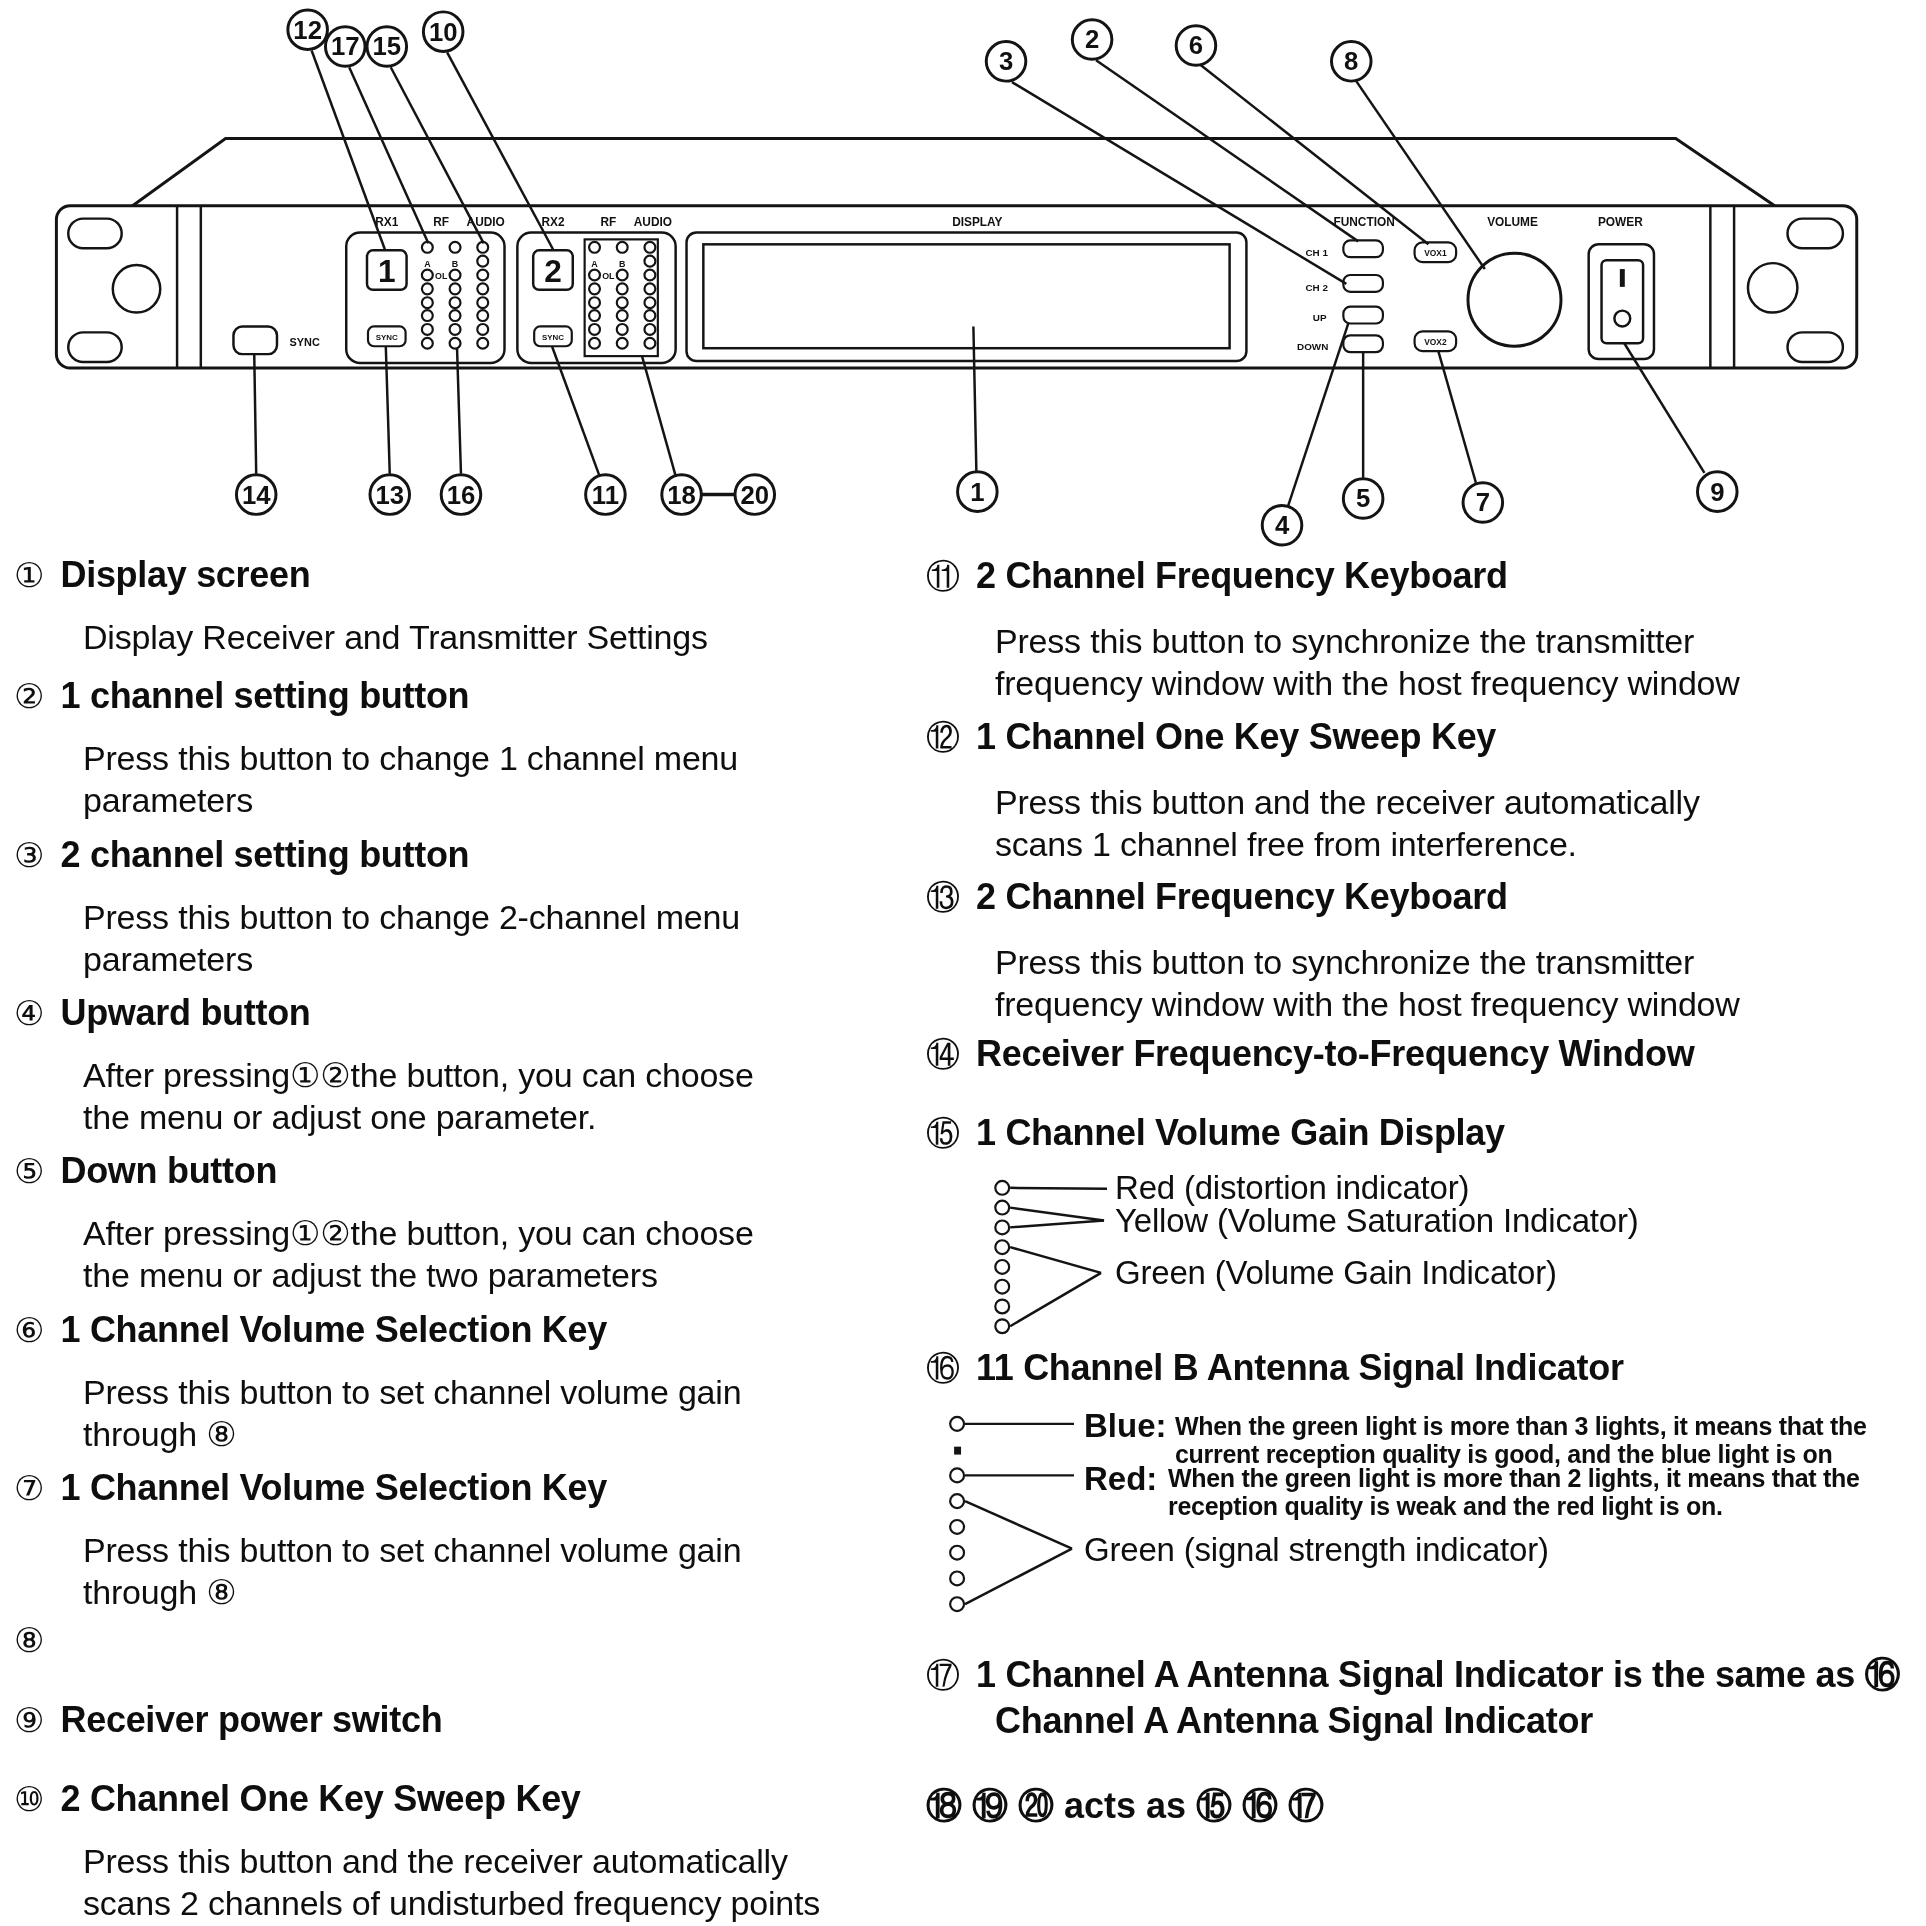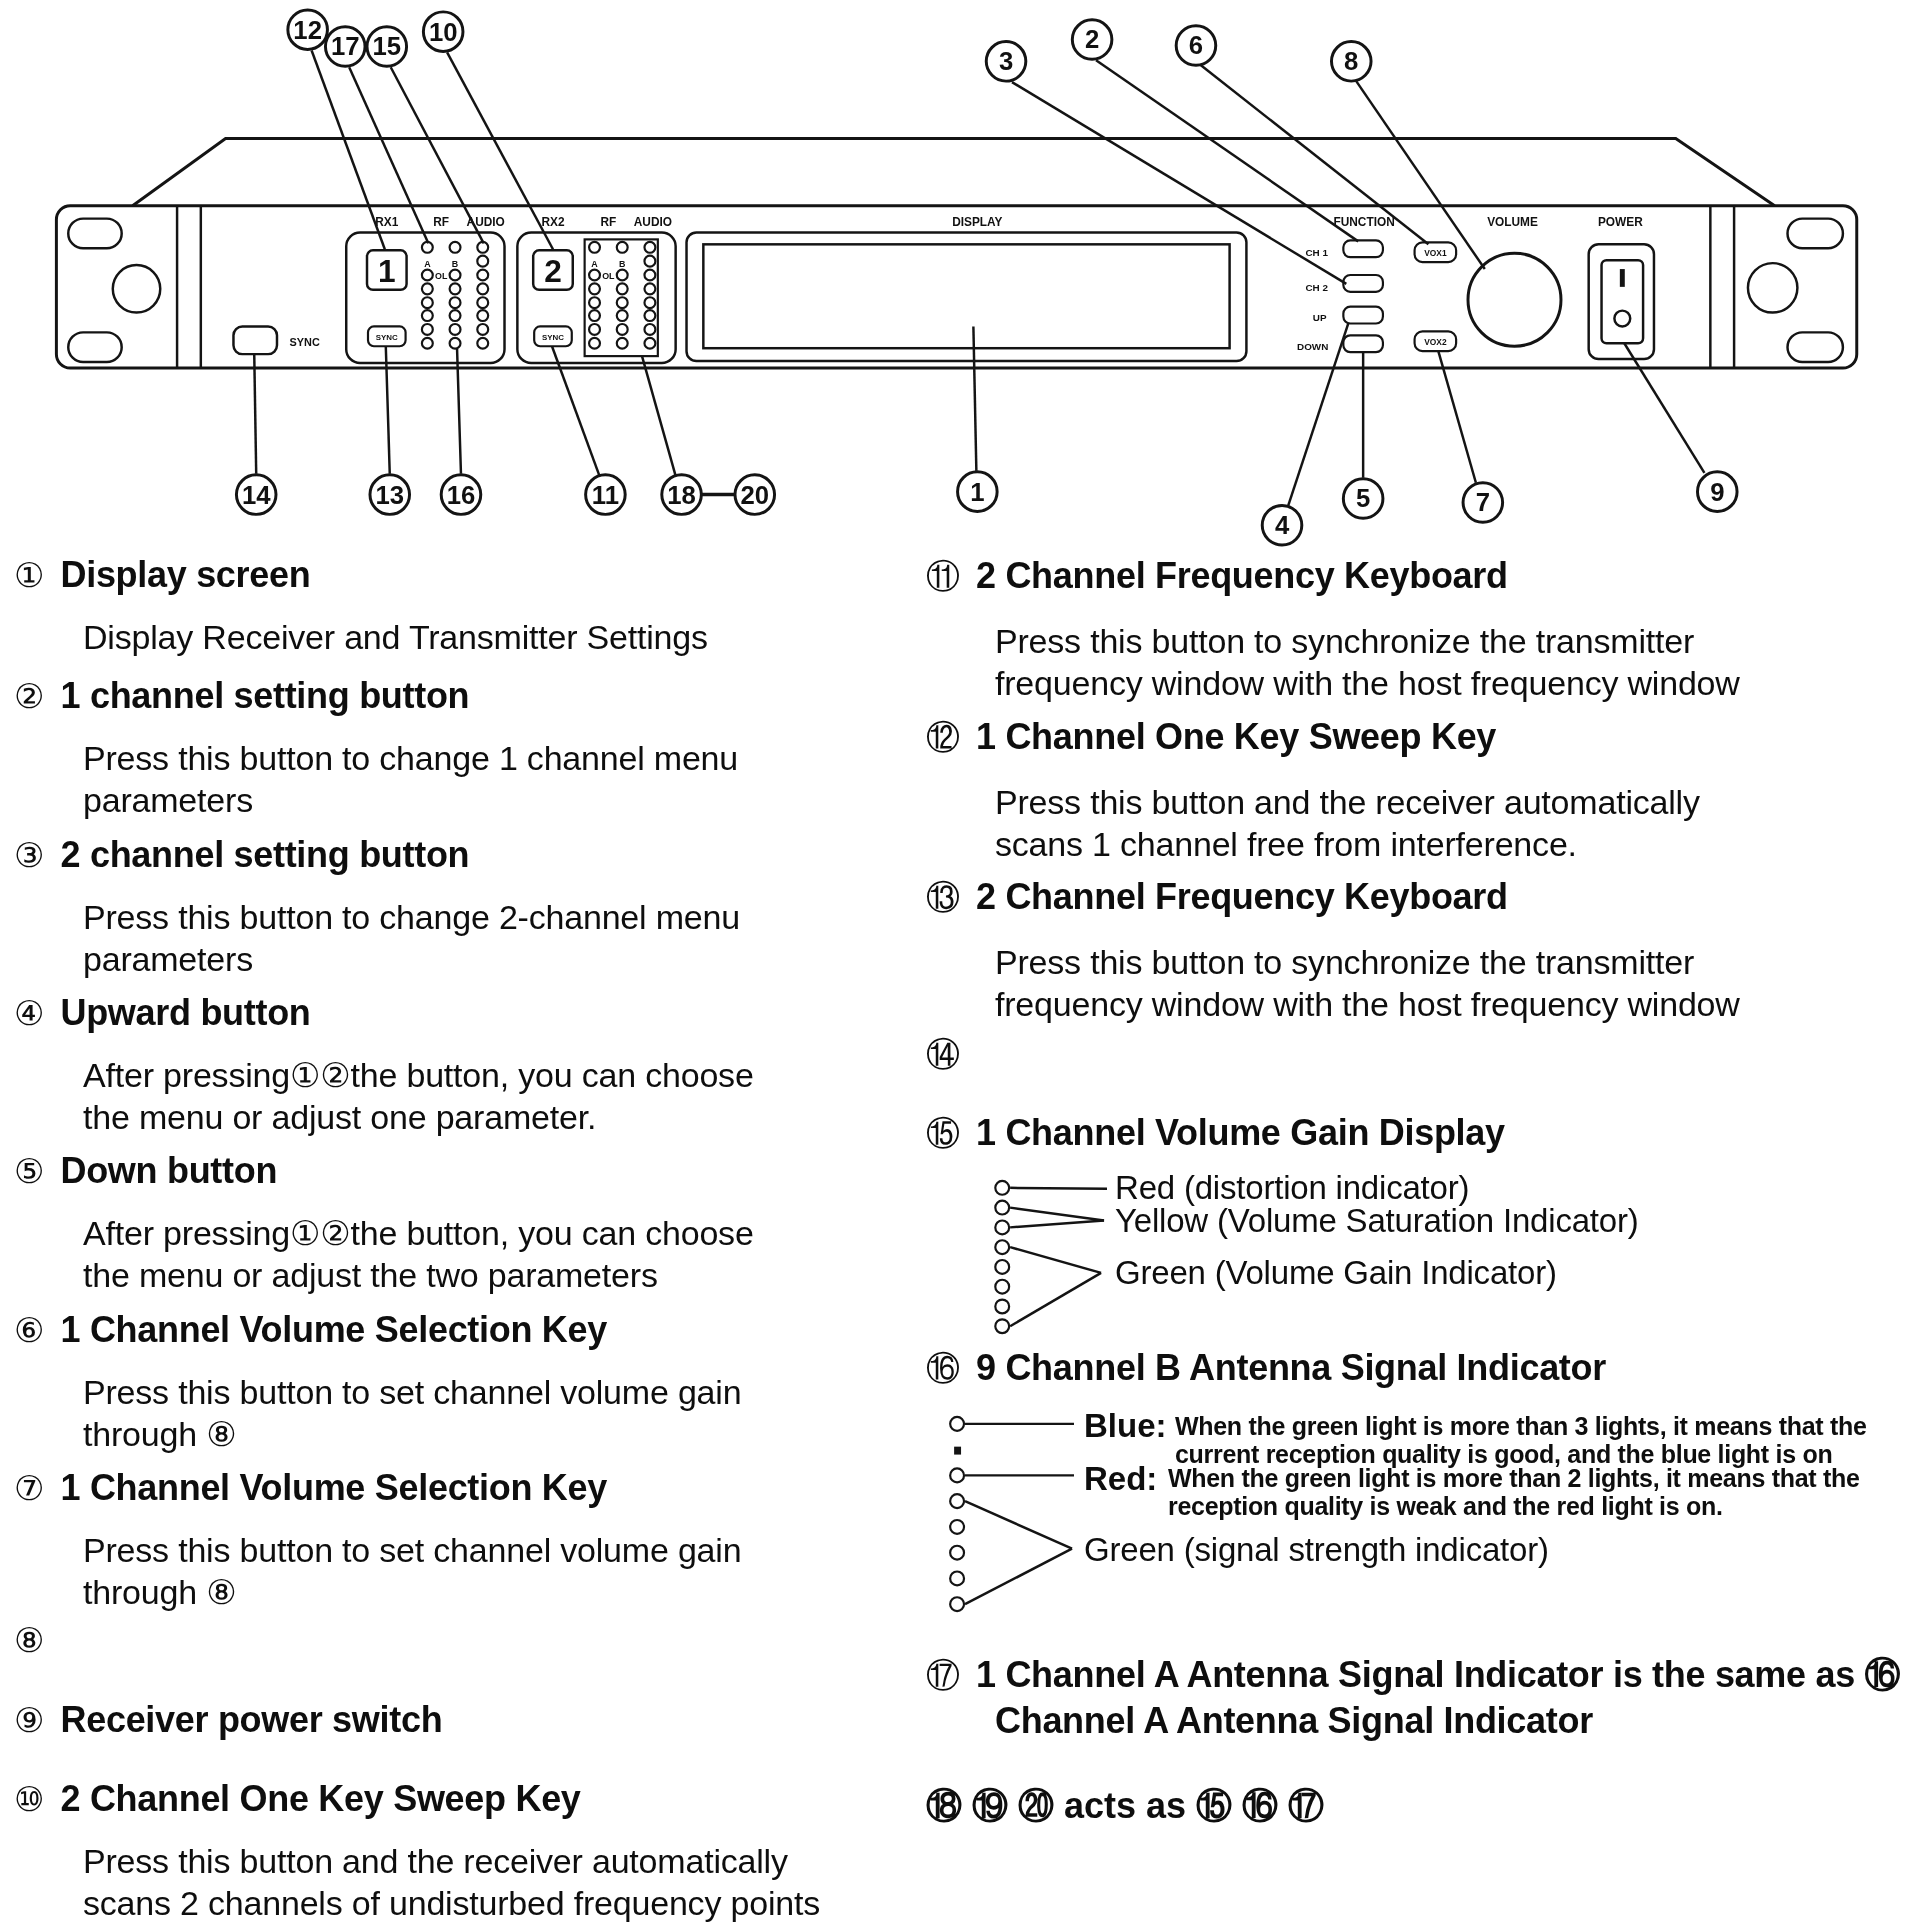--- a/index.html
+++ b/index.html
@@ -340,20 +340,21 @@
         <span class="ititle">2 Channel Frequency Keyboard</span>
       </div>
     <div class="ibody">
         <div>Press this button to synchronize the transmitter</div>
         <div>frequency window with the host frequency window</div>
       </div>
   </div>
   <div class="item" style="left:926px;top:1032px;width:1000px">
     <div class="hrow">
         <span class="marker">⑭</span>
+        <span class="ititle">Receiver Frequency-to-Frequency Window</span>
       </div>
   </div>
   <div class="item" style="left:926px;top:1111px;width:1000px">
     <div class="hrow">
         <span class="marker">⑮</span>
         <span class="ititle">1 Channel Volume Gain Display</span>
       </div>
   </div>
 
   <div class="legend" style="left:990px;top:1174px;width:772px;height:178px">
@@ -377,21 +378,21 @@
       </g>
     </svg>
     <div class="lab" style="left:125px;top:-5px">Red (distortion indicator)</div>
     <div class="lab" style="left:125px;top:28px">Yellow (Volume Saturation Indicator)</div>
     <div class="lab" style="left:125px;top:80px">Green (Volume Gain Indicator)</div>
   </div>
 
   <div class="item" style="left:926px;top:1346px;width:1000px">
     <div class="hrow">
         <span class="marker">⑯</span>
-        <span class="ititle">9 Channel B Antenna Signal Indicator</span>
+        <span class="ititle">11 Channel B Antenna Signal Indicator</span>
       </div>
   </div>
 
   <div class="legend" style="left:945px;top:1410px;width:980px;height:218px">
     <svg width="149" height="213" viewBox="0 0 150 215" style="left:0;top:0">
       <g class="ledset" id="leds-legend-antenna">
           <circle cx="12" cy="14" r="7"></circle>
           <circle cx="12" cy="66" r="7"></circle>
           <circle cx="12" cy="92" r="7"></circle>
           <circle cx="12" cy="118" r="7"></circle>

